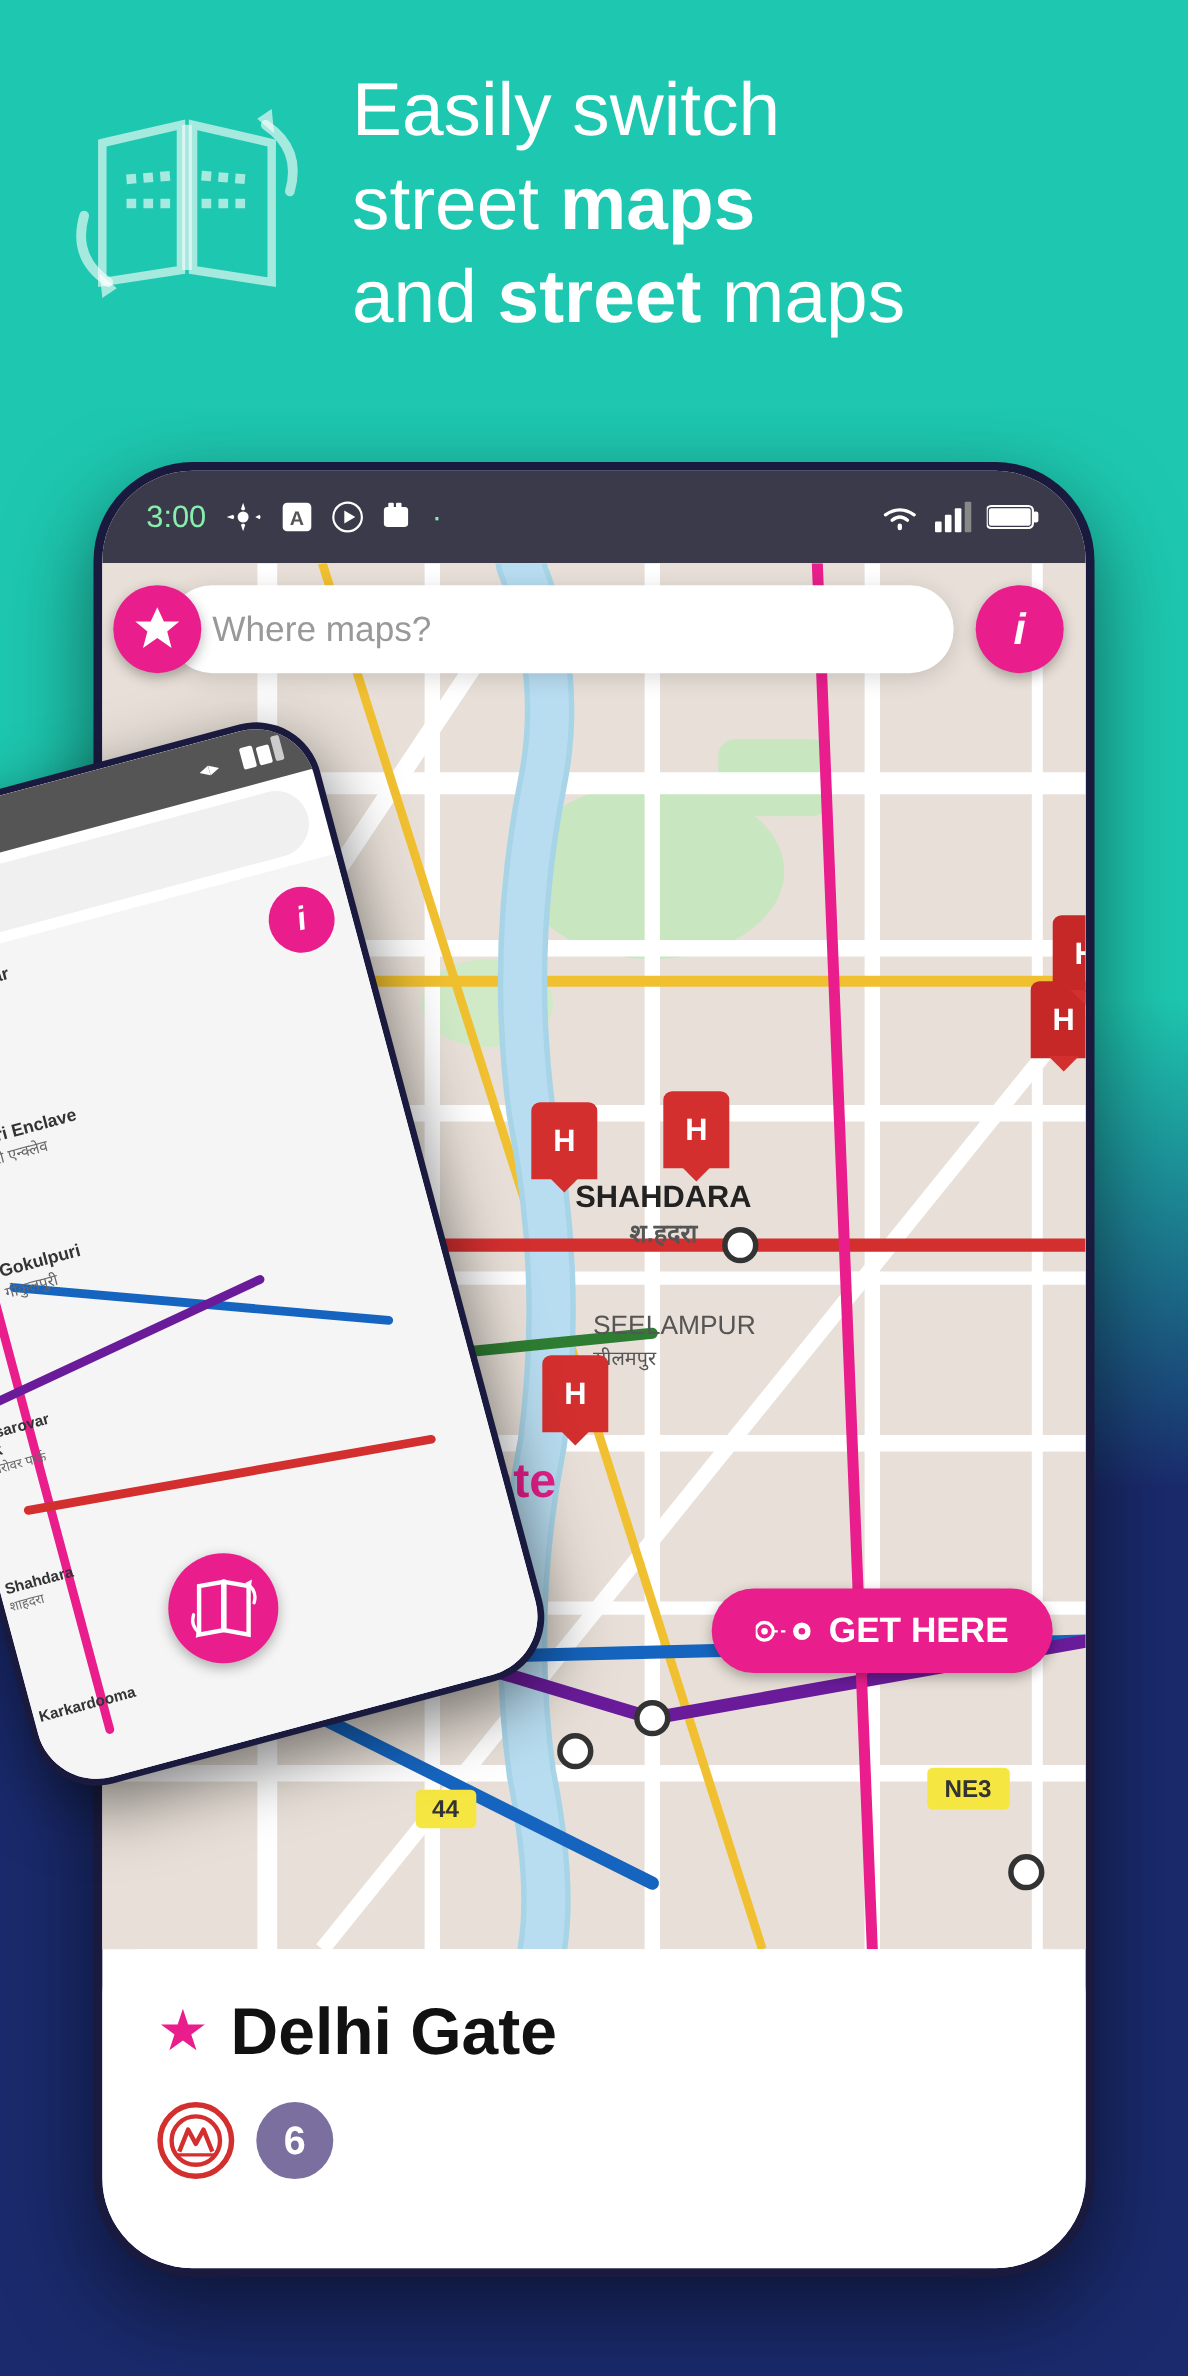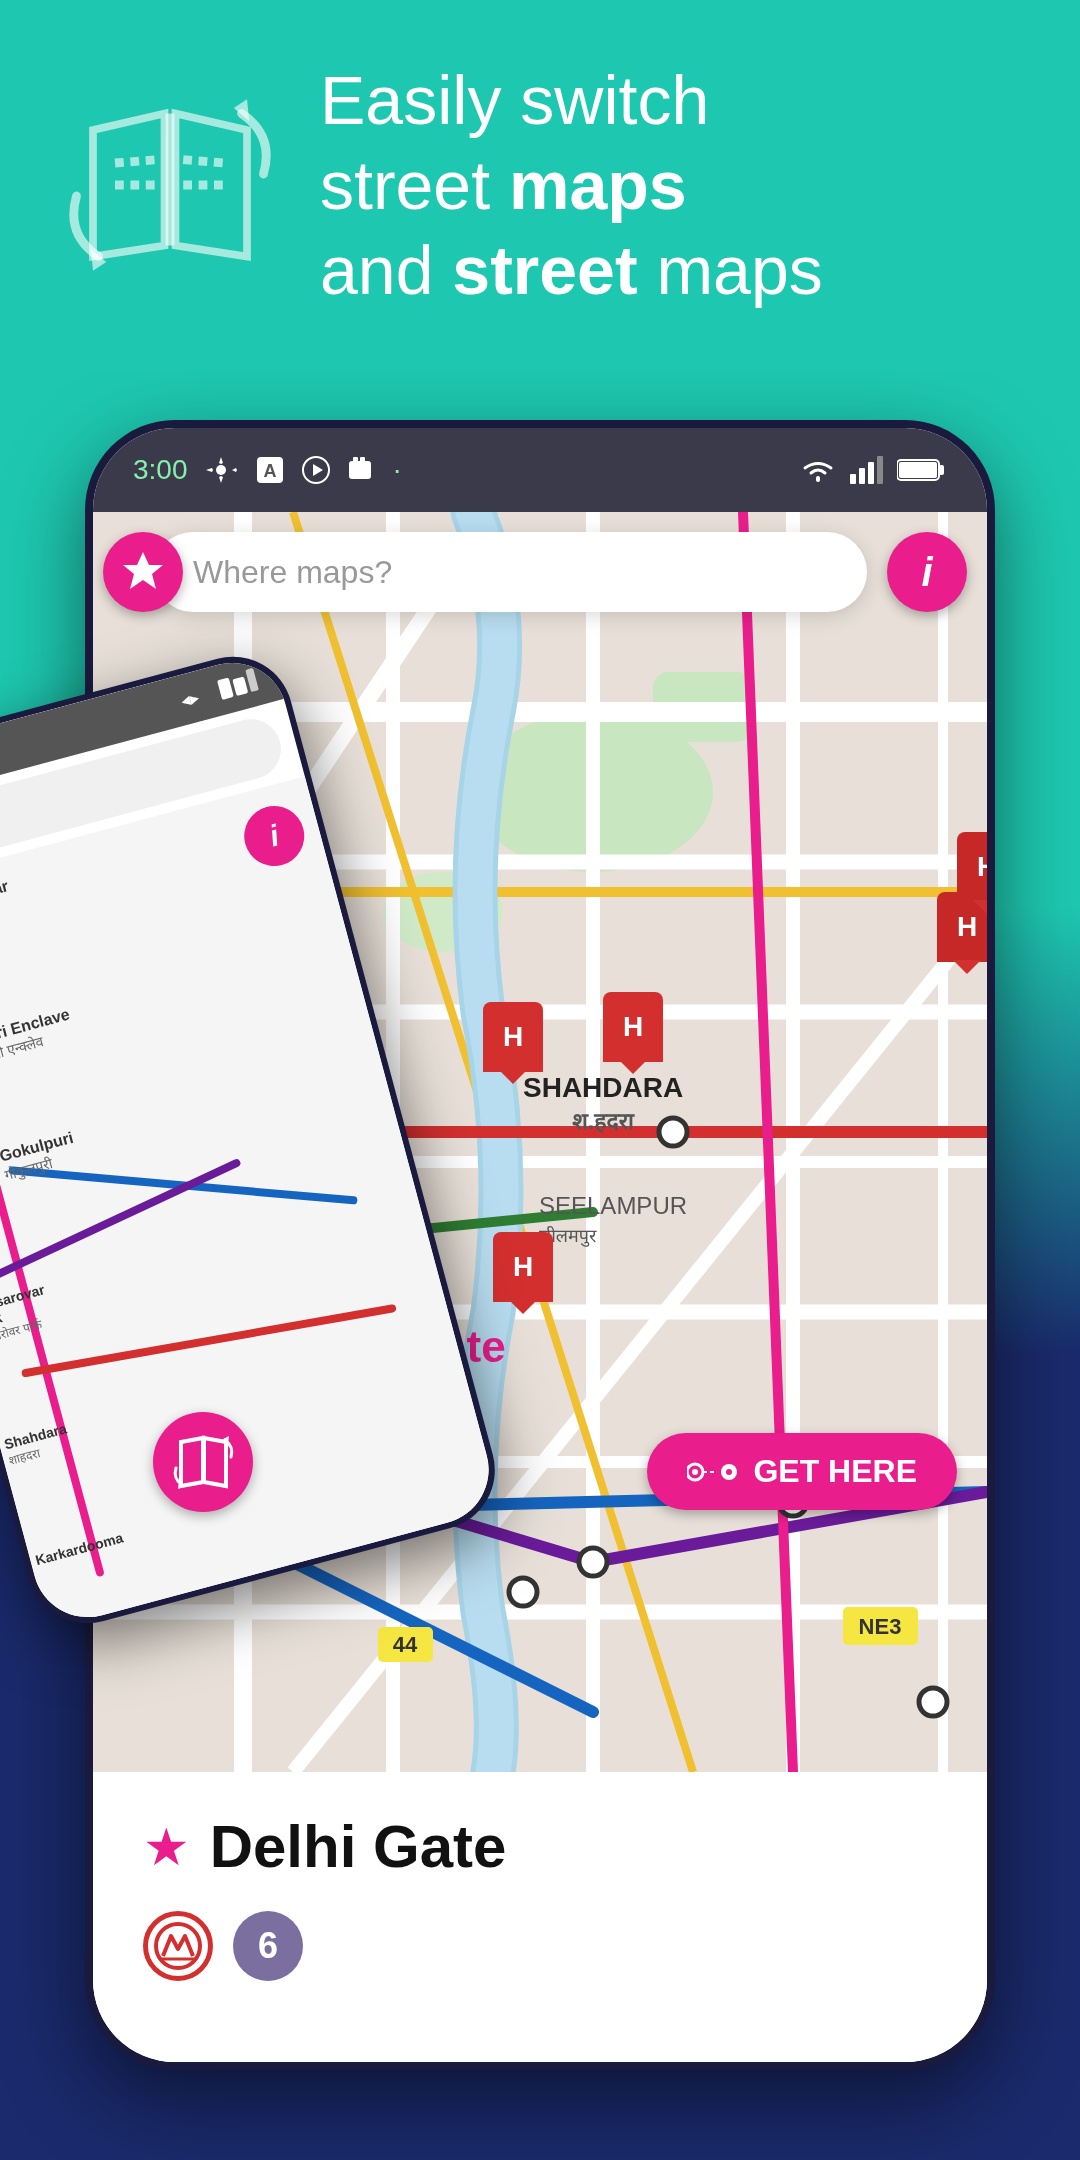--- a/index.html
+++ b/index.html
@@ -205,21 +205,21 @@
       display: flex;
       align-items: center;
       justify-content: center;
       z-index: 10;
       box-shadow: 0 4px 12px rgba(0,0,0,0.3);
     }
 
     
     .get-here-btn {
       position: absolute;
-      bottom: 262px;
+      bottom: 251px;
       right: 30px;
       background: #e91e8c;
       border-radius: 50px;
       padding: 20px 40px;
       display: flex;
       align-items: center;
       gap: 16px;
       color: white;
       font-size: 32px;
       font-weight: bold;

